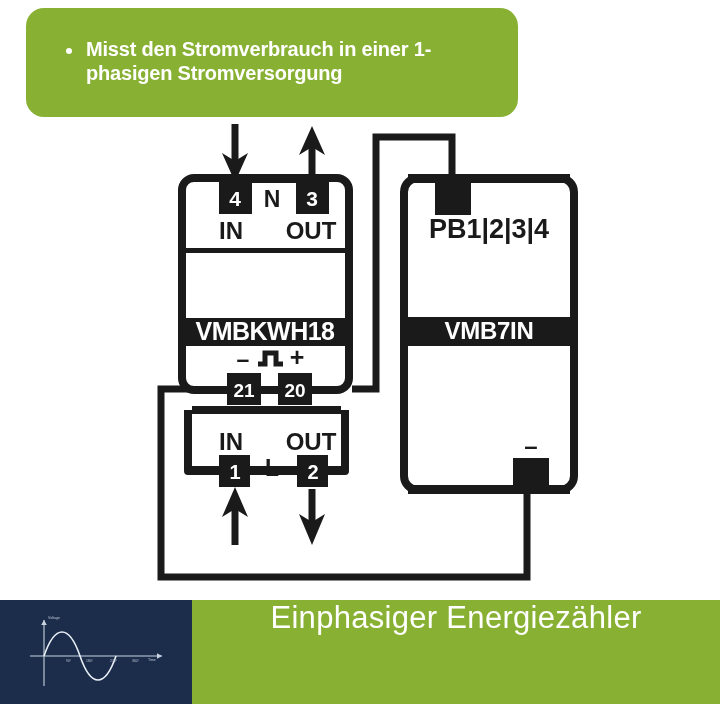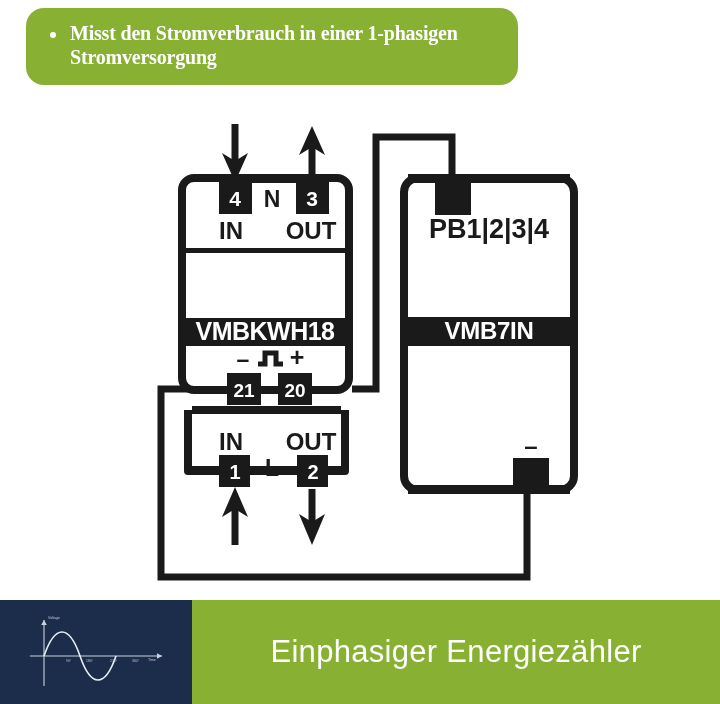--- a/index.html
+++ b/index.html
@@ -14,21 +14,21 @@
 
   
   .callout{
     position:absolute;left:26px;top:8px;
     width:492px;
     background:#88b134;
     border-radius:18px;
     padding:14px 22px 16px 22px;
     box-sizing:border-box;
   }
-  .callout ul{list-style:none;margin:0;padding:0;font-family:Liberation Serif, serif;}
+  .callout ul{list-style:none;margin:16px;padding:0;}
   .callout li{
     position:relative;
     color:#ffffff;
     font-size:20px;
     font-weight:bold;
     line-height:1.18;
     padding-left:22px;
     margin:0 0 6px 0;
     letter-spacing:-0.2px;
   }
@@ -47,21 +47,21 @@
     position:absolute;left:0;top:600px;width:720px;height:104px;
   }
   .footer-logo{
     position:absolute;left:0;top:0;width:192px;height:104px;
     background:#1b2d4a;
   }
   .footer-logo svg{position:absolute;left:22px;top:12px;}
   .footer-title-bar{
     position:absolute;left:192px;top:0;width:528px;height:104px;
     background:#88b134;
-    display:flex;align-items:center;justify-content:center;
+    display:flex;align-items:flex-start;justify-content:center;
   }
   .footer-title{
     color:#ffffff;
     font-size:31px;
     font-weight:normal;
     letter-spacing:0.3px;
   }
 </style>
 </head>
 <body>

